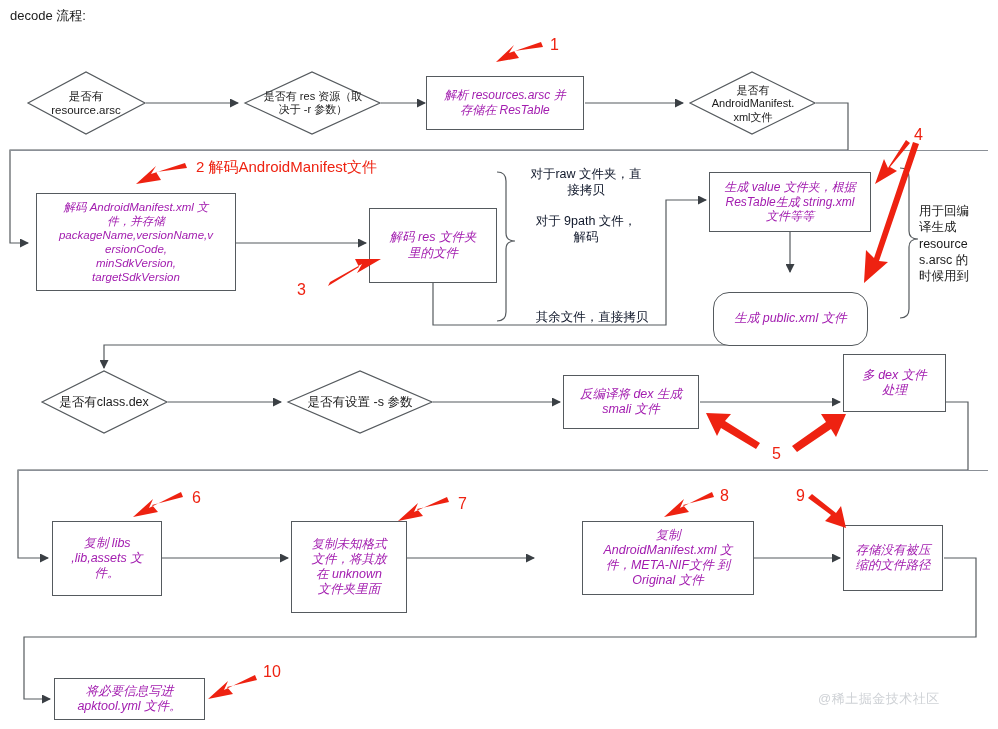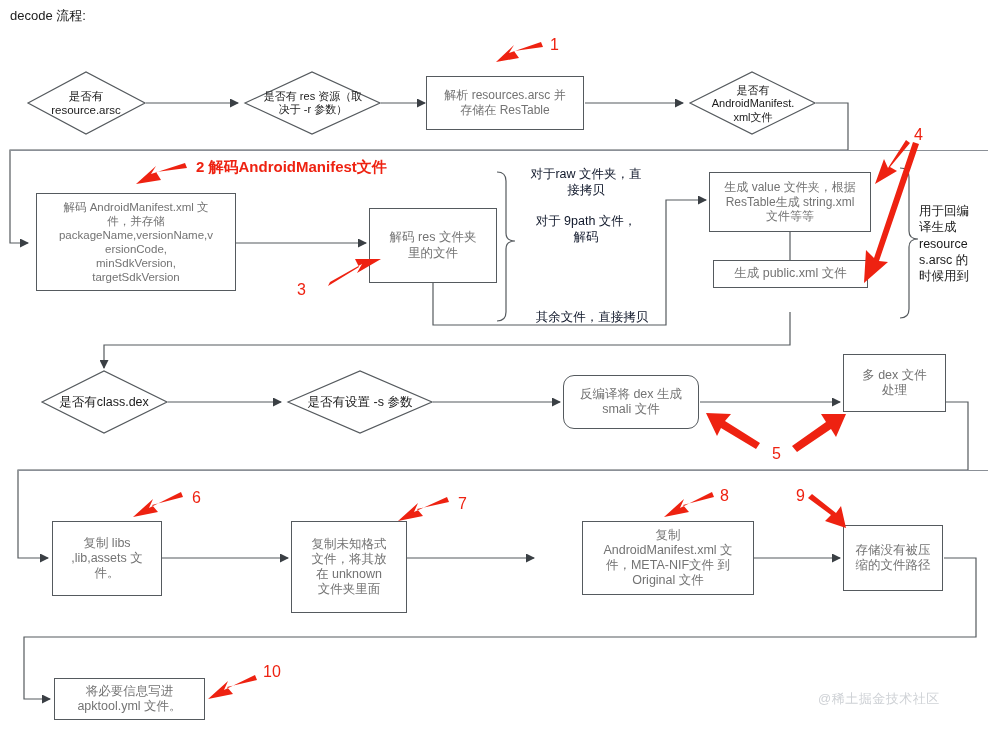--- a/index.html
+++ b/index.html
@@ -27,24 +27,25 @@
   }
   .node {
     position: absolute;
     box-sizing: border-box;
     border: 1px solid #555a5e;
     background: #ffffff;
     display: flex;
     align-items: center;
     justify-content: center;
     text-align: center;
-    color: #737373;
+    color: #a21caf;
     line-height: 1.22;
     padding: 2px 3px;
     white-space: pre-line;
+    font-style: italic;
   }
   .dia-label {
     position: absolute;
     box-sizing: border-box;
     display: flex;
     align-items: center;
     justify-content: center;
     text-align: center;
     color: #1a1a1a;
     line-height: 1.22;
@@ -172,33 +173,33 @@
   <div class="plaintext" style="left:516px; top:167px; width:140px; font-size:12.5px;">对于raw 文件夹，直
 接拷贝</div>
   <div class="plaintext" style="left:516px; top:214px; width:140px; font-size:12.5px;">对于 9path 文件，
 解码</div>
   <div class="plaintext" style="left:516px; top:310px; width:152px; font-size:12.5px;">其余文件，直接拷贝</div>
 
   <div class="node" style="left:709px; top:172px; width:162px; height:60px; font-size:12px;">生成 value 文件夹，根据
 ResTable生成 string.xml
 文件等等</div>
 
-  <div class="node" style="left:713px; top:260px; width:155px; height:28px; font-size:12.5px;">生成 public.xml 文件</div>
+  <div class="node" style="left:713px; top:292px; width:155px; height:54px; font-size:12.5px;border-radius:16px;">生成 public.xml 文件</div>
 
   <div class="note" style="left:919px; top:203px; width:76px; font-size:12.5px;">用于回编
 译生成
 resource
 s.arsc 的
 时候用到</div>
 
   <div class="dia-label" style="left:44px; top:392px; width:120px; height:22px; font-size:12.5px;">是否有class.dex</div>
 
   <div class="dia-label" style="left:290px; top:392px; width:140px; height:22px; font-size:12.5px;">是否有设置 -s 参数</div>
 
-  <div class="node" style="left:563px; top:375px; width:136px; height:54px; font-size:12.5px;border-radius:11px;">反编译将 dex 生成
+  <div class="node" style="left:563px; top:375px; width:136px; height:54px; font-size:12.5px;">反编译将 dex 生成
 smali 文件</div>
 
   <div class="node" style="left:843px; top:354px; width:103px; height:58px; font-size:12.5px;">多 dex 文件
 处理</div>
 
   <div class="outer-frame" style="left:18px; top:470px; width:970px; height:1px; border:none; border-top:1px solid #8b9097;"></div>
 
   <div class="node" style="left:52px; top:521px; width:110px; height:75px; font-size:12.5px;">复制 libs
 ,lib,assets 文
 件。</div>
@@ -243,21 +244,21 @@
       <path d="M712,492 L680,508 L684,499 L664,517 L689,512 L683,505 L714,497 Z"></path>
 
       <path d="M812,494 L836,513 L841,506 L846,528 L825,521 L831,515 L808,498 Z"></path>
 
       <path d="M255,675 L224,690 L228,681 L208,699 L233,694 L227,687 L257,680 Z"></path>
     </g>
   </svg>
 
   <div class="redlabel" style="left:550px; top:36px; font-size:16px;">1</div>
 
-  <div class="redlabel" style="left:196px; top:158px; font-size:15px;font-weight:bold;">2 解码AndroidManifest文件</div>
+  <div class="redlabel" style="left:196px; top:158px; font-size:15px;">2 解码AndroidManifest文件</div>
 
   <div class="redlabel" style="left:297px; top:281px; font-size:16px;">3</div>
 
   <div class="redlabel" style="left:914px; top:126px; font-size:16px;">4</div>
 
   <div class="redlabel" style="left:772px; top:445px; font-size:16px;">5</div>
 
   <div class="redlabel" style="left:192px; top:489px; font-size:16px;">6</div>
 
   <div class="redlabel" style="left:458px; top:495px; font-size:16px;">7</div>

